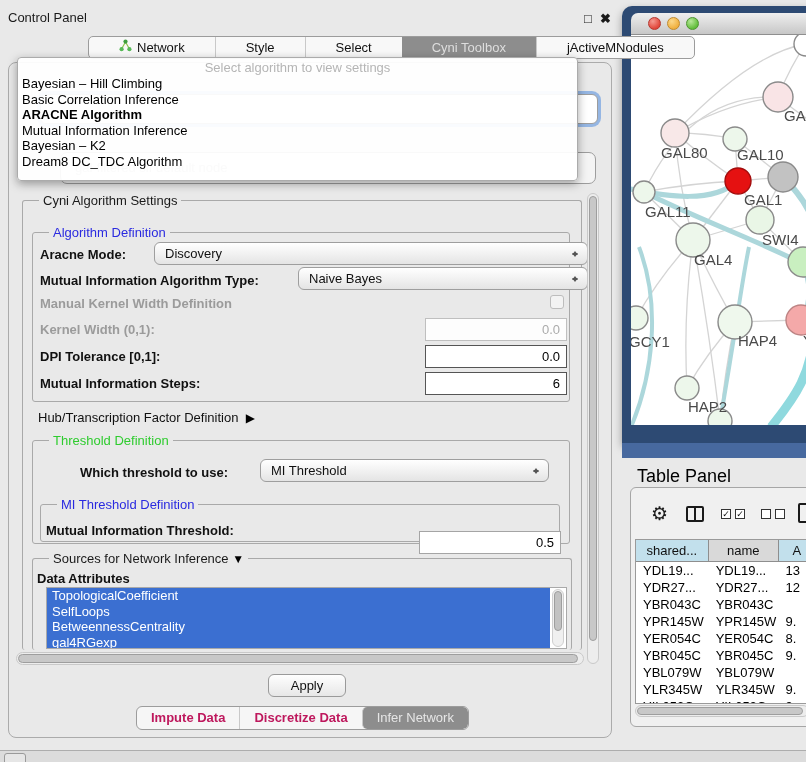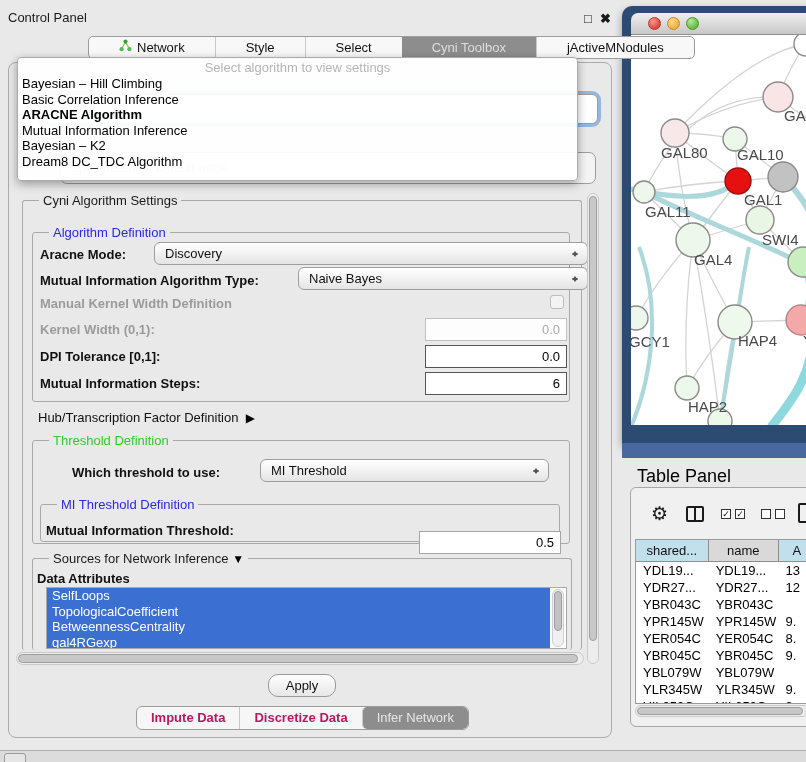--- a/index.html
+++ b/index.html
@@ -191,55 +191,55 @@
 
   <div class="lbl" style="left:38px; top:410px;">
     <span>Hub/Transcription Factor Definition</span>&nbsp;
     <span class="arrow">▶</span>
   </div>
 
   <div class="group" style="left:32px; top:440px; width:538px; height:104px;">
     <span class="gtitle green">Threshold Definition</span>
   </div>
 
-  <div class="lbl b" style="left:72px; top:465px;">Which threshold to use:</div>
+  <div class="lbl b" style="left:80px; top:465px;">Which threshold to use:</div>
   <div class="combo" style="left:238px; top:459px; width:289px;">
     <span>MI Threshold</span>
     <span class="stepper"></span>
   </div>
 
   <div class="group" style="left:40px; top:504px; width:520px; height:38px;">
     <span class="gtitle blue">MI Threshold Definition</span>
   </div>
   <div class="lbl b" style="left:46px; top:523px;">Mutual Information Threshold:</div>
   <div class="tfield lite" style="left:419px; top:531px; width:142px;">0.5</div>
 
   <div class="group" style="left:32px; top:558px; width:540px; height:92px; border-bottom:none;">
     <span class="gtitle plain"><span>Sources for Network Inference</span> <span class="arrow">▼</span></span>
   </div>
   <div class="lbl b" style="left:37px; top:571px;">Data Attributes</div>
 
   <div class="abs datalist">
+    <div class="row">TopologicalCoefficient</div>
     <div class="row">SelfLoops</div>
-    <div class="row">TopologicalCoefficient</div>
     <div class="row">BetweennessCentrality</div>
     <div class="row">gal4RGexp</div>
     <div class="list-vsb">
         <div class="thumb"></div>
       </div>
   </div>
 
   <div class="hsb" style="left:16px; top:652px; width:568px; height:13px;">
     <div class="thumb" style="width:560px;"></div>
   </div>
   <div class="vsb" style="left:587px; top:193px; width:12px; height:471px;">
     <div class="thumb" style="height:445px;"></div>
   </div>
 
-  <div class="btn" style="left:268px; top:674px; width:68px;border-radius:10px;">Apply</div>
+  <div class="btn" style="left:268px; top:674px; width:78px;">Apply</div>
 
   <div class="abs bottomtabs">
     <div class="btab">Impute Data</div>
     <div class="btab">Discretize Data</div>
     <div class="btab sel">Infer Network</div>
   </div>
 
   <div class="abs net-frame"></div>
   <div class="abs desktop-blue"></div>
   <div class="abs net-titlebar">

